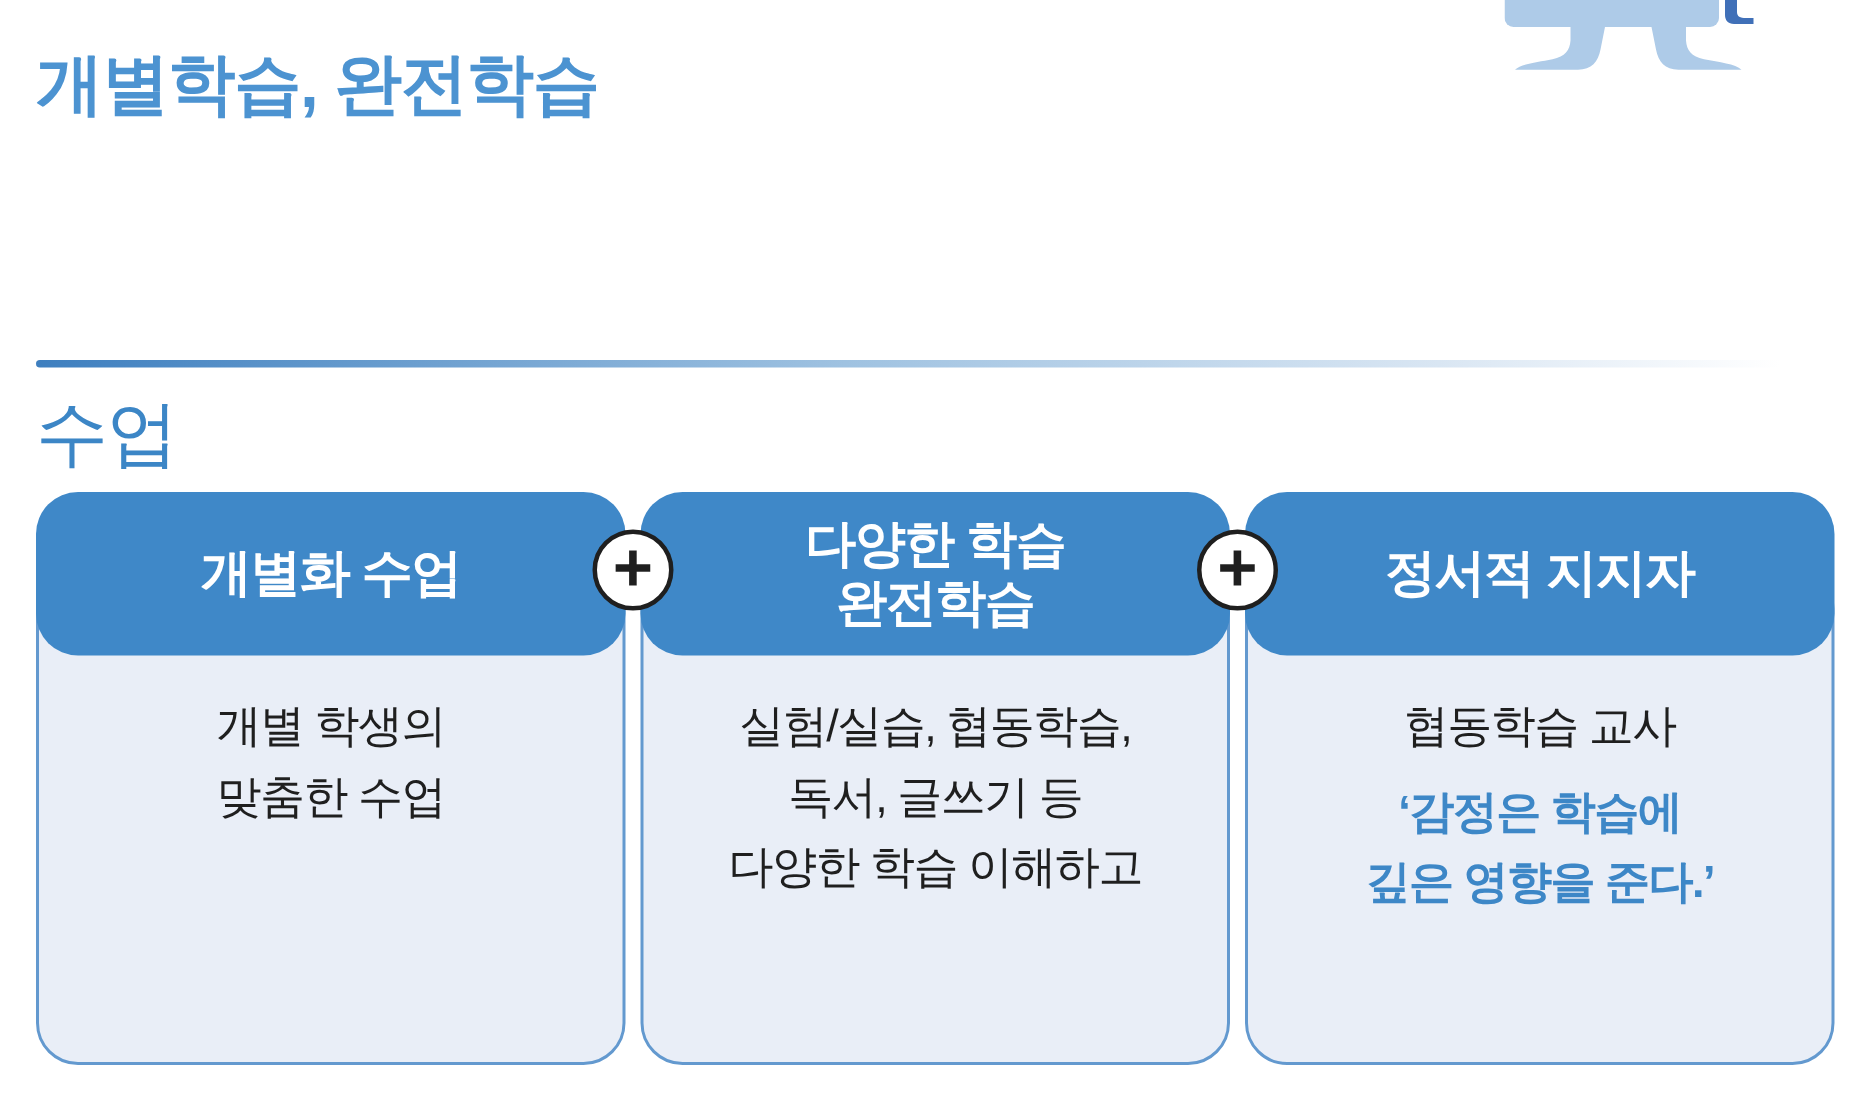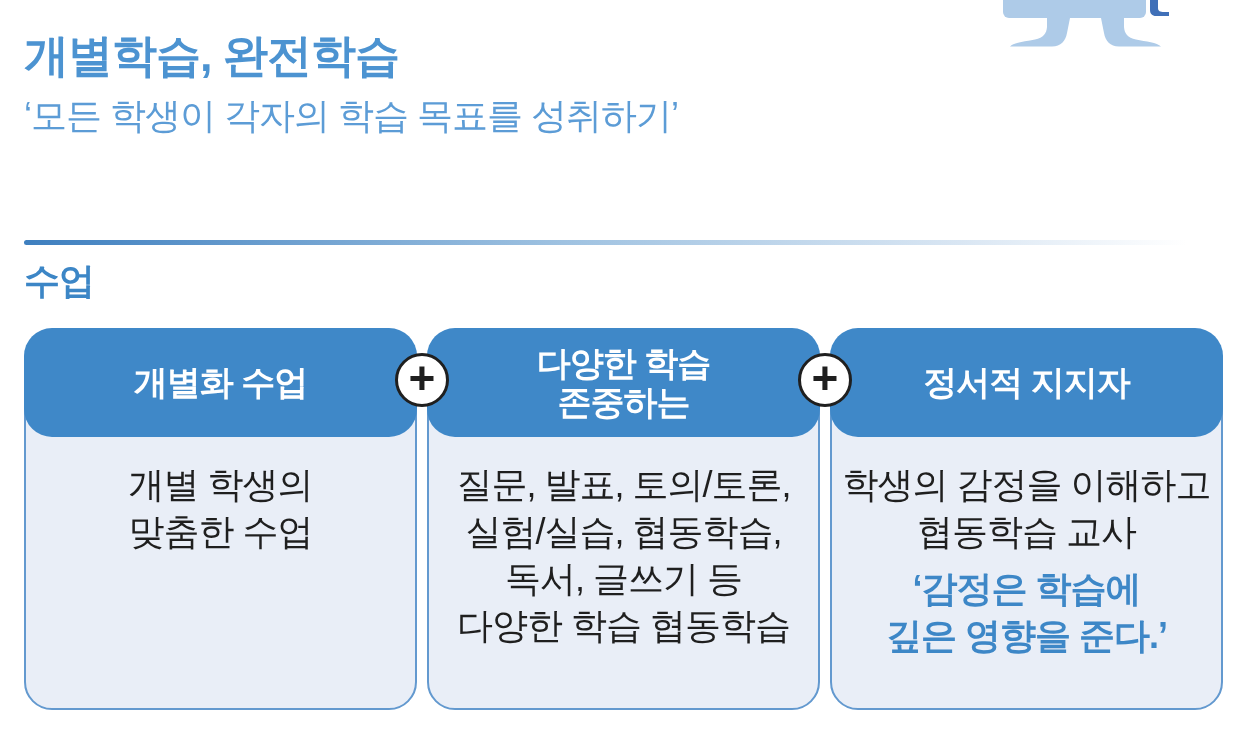--- a/index.html
+++ b/index.html
@@ -18,52 +18,51 @@
   .page-subtitle{position:absolute;left:24px;top:92px;font-size:36px;font-weight:400;
     color:var(--subtitle-blue);letter-spacing:-1px;}
 
   .desk-icon{position:absolute;left:1003px;top:0;width:170px;height:50px;}
   .desk-icon .light{fill:var(--icon-light-blue);}
   .desk-icon .dark{fill:var(--icon-dark-blue);}
 
   .divider{position:absolute;left:24px;top:240px;width:1199px;height:5px;border-radius:3px;
     background:linear-gradient(to right,var(--divider-blue) 0%,#9FC2E1 45%,#D9E6F3 78%,rgba(255,255,255,0) 97%);}
 
-  .section-label{position:absolute;left:24px;top:257px;font-size:36px;font-weight:bold;
+  .section-label{position:absolute;left:24px;top:257px;font-size:48px;font-weight:normal;
     color:var(--section-label-blue);letter-spacing:-1px;}
 
   .cards{position:absolute;left:24px;top:328px;width:1199px;height:382px;
     display:flex;gap:10px;}
   .card{position:relative;flex:1 1 0;height:382px;}
   .card-body-bg{position:absolute;left:0;right:0;top:50px;bottom:0;
     background:var(--card-bg);border:2px solid var(--card-border);border-radius:28px;}
   .card-header{position:absolute;left:0;right:0;top:0;height:109px;
     background:var(--accent);border-radius:28px;
     display:flex;flex-direction:column;align-items:center;justify-content:center;
     color:#ffffff;font-size:34px;font-weight:bold;line-height:1.12;letter-spacing:-1px;text-align:center;z-index:2;}
   .card-content{position:absolute;left:0;right:0;top:109px;bottom:0;
-    padding-top:24px;text-align:center;font-size:36px;line-height:47px;
+    padding-top:24px;text-align:center;font-size:30px;line-height:47px;
     color:var(--body-text);letter-spacing:-1px;z-index:1;}
   .quote{margin-top:10px;font-weight:bold;color:var(--quote-blue);}
 
   .plus-circle{position:absolute;top:25px;width:54px;height:54px;border-radius:50%;
     background:#ffffff;border:3px solid var(--connector-border);z-index:3;
     display:flex;align-items:center;justify-content:center;}
   .plus-circle span{font-size:46px;font-weight:bold;color:var(--connector-border);
     line-height:1;transform:translateY(-2px);}
   .plus-1{left:371px;}
   .plus-2{left:774px;}
 </style>
 </head>
 <body>
 
 <div class="page">
 
   <div class="page-title">개별학습, 완전학습</div>
-  <div class="page-subtitle">‘모든 학생이 각자의 학습 목표를 성취하기’</div>
 
   <svg class="desk-icon" viewBox="0 0 170 50" aria-hidden="true">
     <rect class="light" x="0" y="-24" width="143" height="42" rx="6"></rect>
     <path class="light" d="M44,18 L67,18 L64,33 C62.5,41 58,46.5 49,46.5 L7,46.5 C11,42.5 22,41.5 32,39.5 C40.5,37.8 43.5,33.5 44,27 Z"></path>
     <path class="light" d="M121,18 L98,18 L101,33 C102.5,41 107,46.5 116,46.5 L158,46.5 C154,42.5 143,41.5 133,39.5 C124.5,37.8 121.5,33.5 121,27 Z"></path>
     <path class="dark" d="M147,0 L155,0 L155,8 C155,11 157,12 161,12 L166,12 L166,16 L153,16 C149,16 147,13.5 147,10 Z"></path>
   </svg>
 
   <div class="divider"></div>
 
@@ -79,37 +78,35 @@
       <div class="card-content">
         <div>개별 학생의</div>
         <div>맞춤한 수업</div>
       </div>
     </div>
 
     <div class="card">
       <div class="card-body-bg"></div>
       <div class="card-header">
         <span>다양한 학습</span>
-        <span>존중하는</span>
+        <span>완전학습</span>
       </div>
       <div class="card-content">
-        <div>질문, 발표, 토의/토론,</div>
         <div>실험/실습, 협동학습,</div>
         <div>독서, 글쓰기 등</div>
-        <div>다양한 학습 협동학습</div>
+        <div>다양한 학습 이해하고</div>
       </div>
     </div>
 
     <div class="card">
       <div class="card-body-bg"></div>
       <div class="card-header">
         <span>정서적 지지자</span>
       </div>
       <div class="card-content">
-        <div>학생의 감정을 이해하고</div>
         <div>협동학습 교사</div>
         <div class="quote">
           <div>‘감정은 학습에</div>
           <div>깊은 영향을 준다.’</div>
         </div>
       </div>
     </div>
 
     <div class="plus-circle plus-1">
       <span>+</span>

